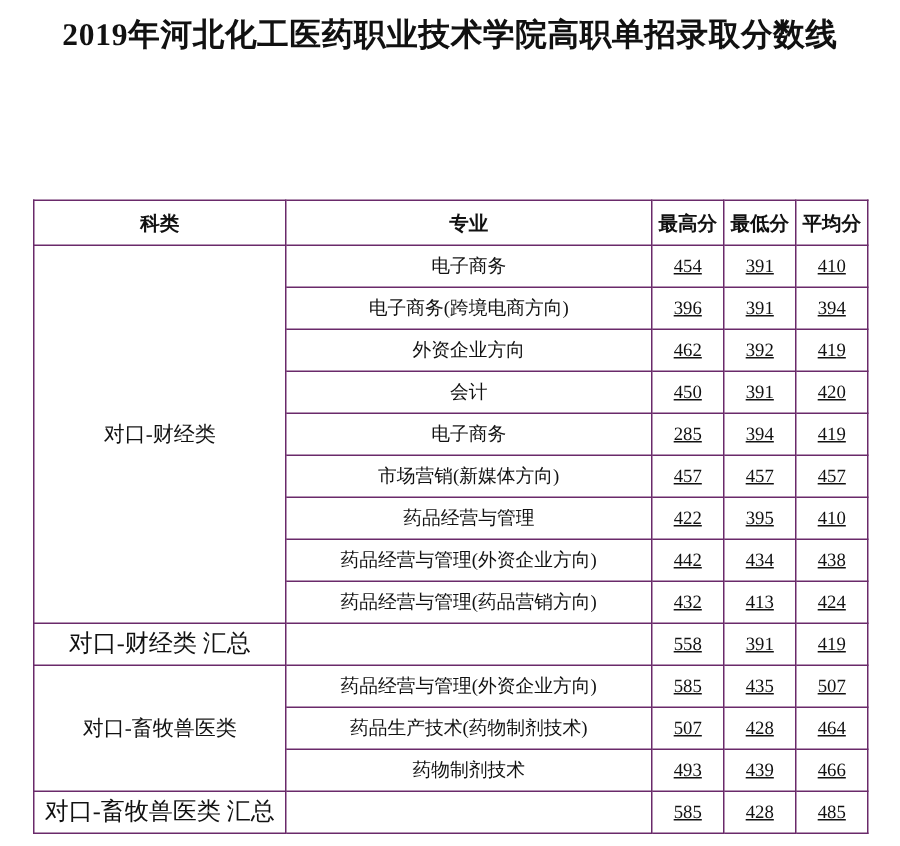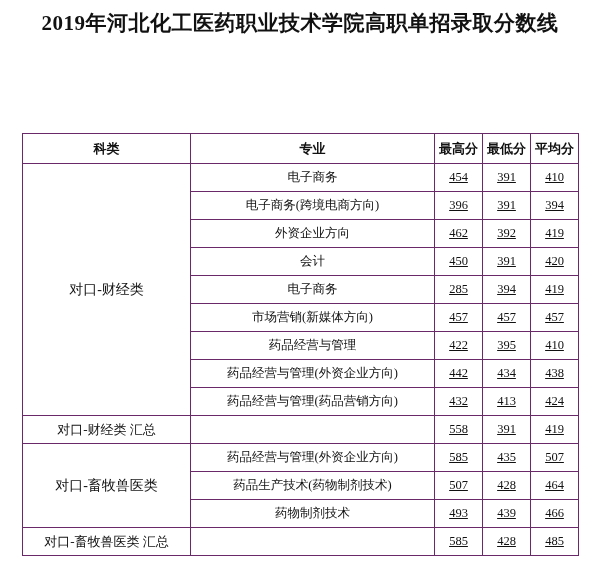--- a/index.html
+++ b/index.html
@@ -61,21 +61,21 @@
     font-size: 13px;
     height: 30px;
   }
   .col-cat { width: 168px; }
   .col-major { width: 244px; }
   .col-num { width: 48px; }
   td.cat-cell {
     font-size: 14px;
   }
   td.summary-cat {
-    font-size: 13px;
+    font-size: 16px;
   }
   td.major-cell {
     font-size: 12.5px;
   }
   td.num-cell {
     font-size: 12.5px;
     text-decoration: underline;
   }
   td.empty-cell { }
 </style>

